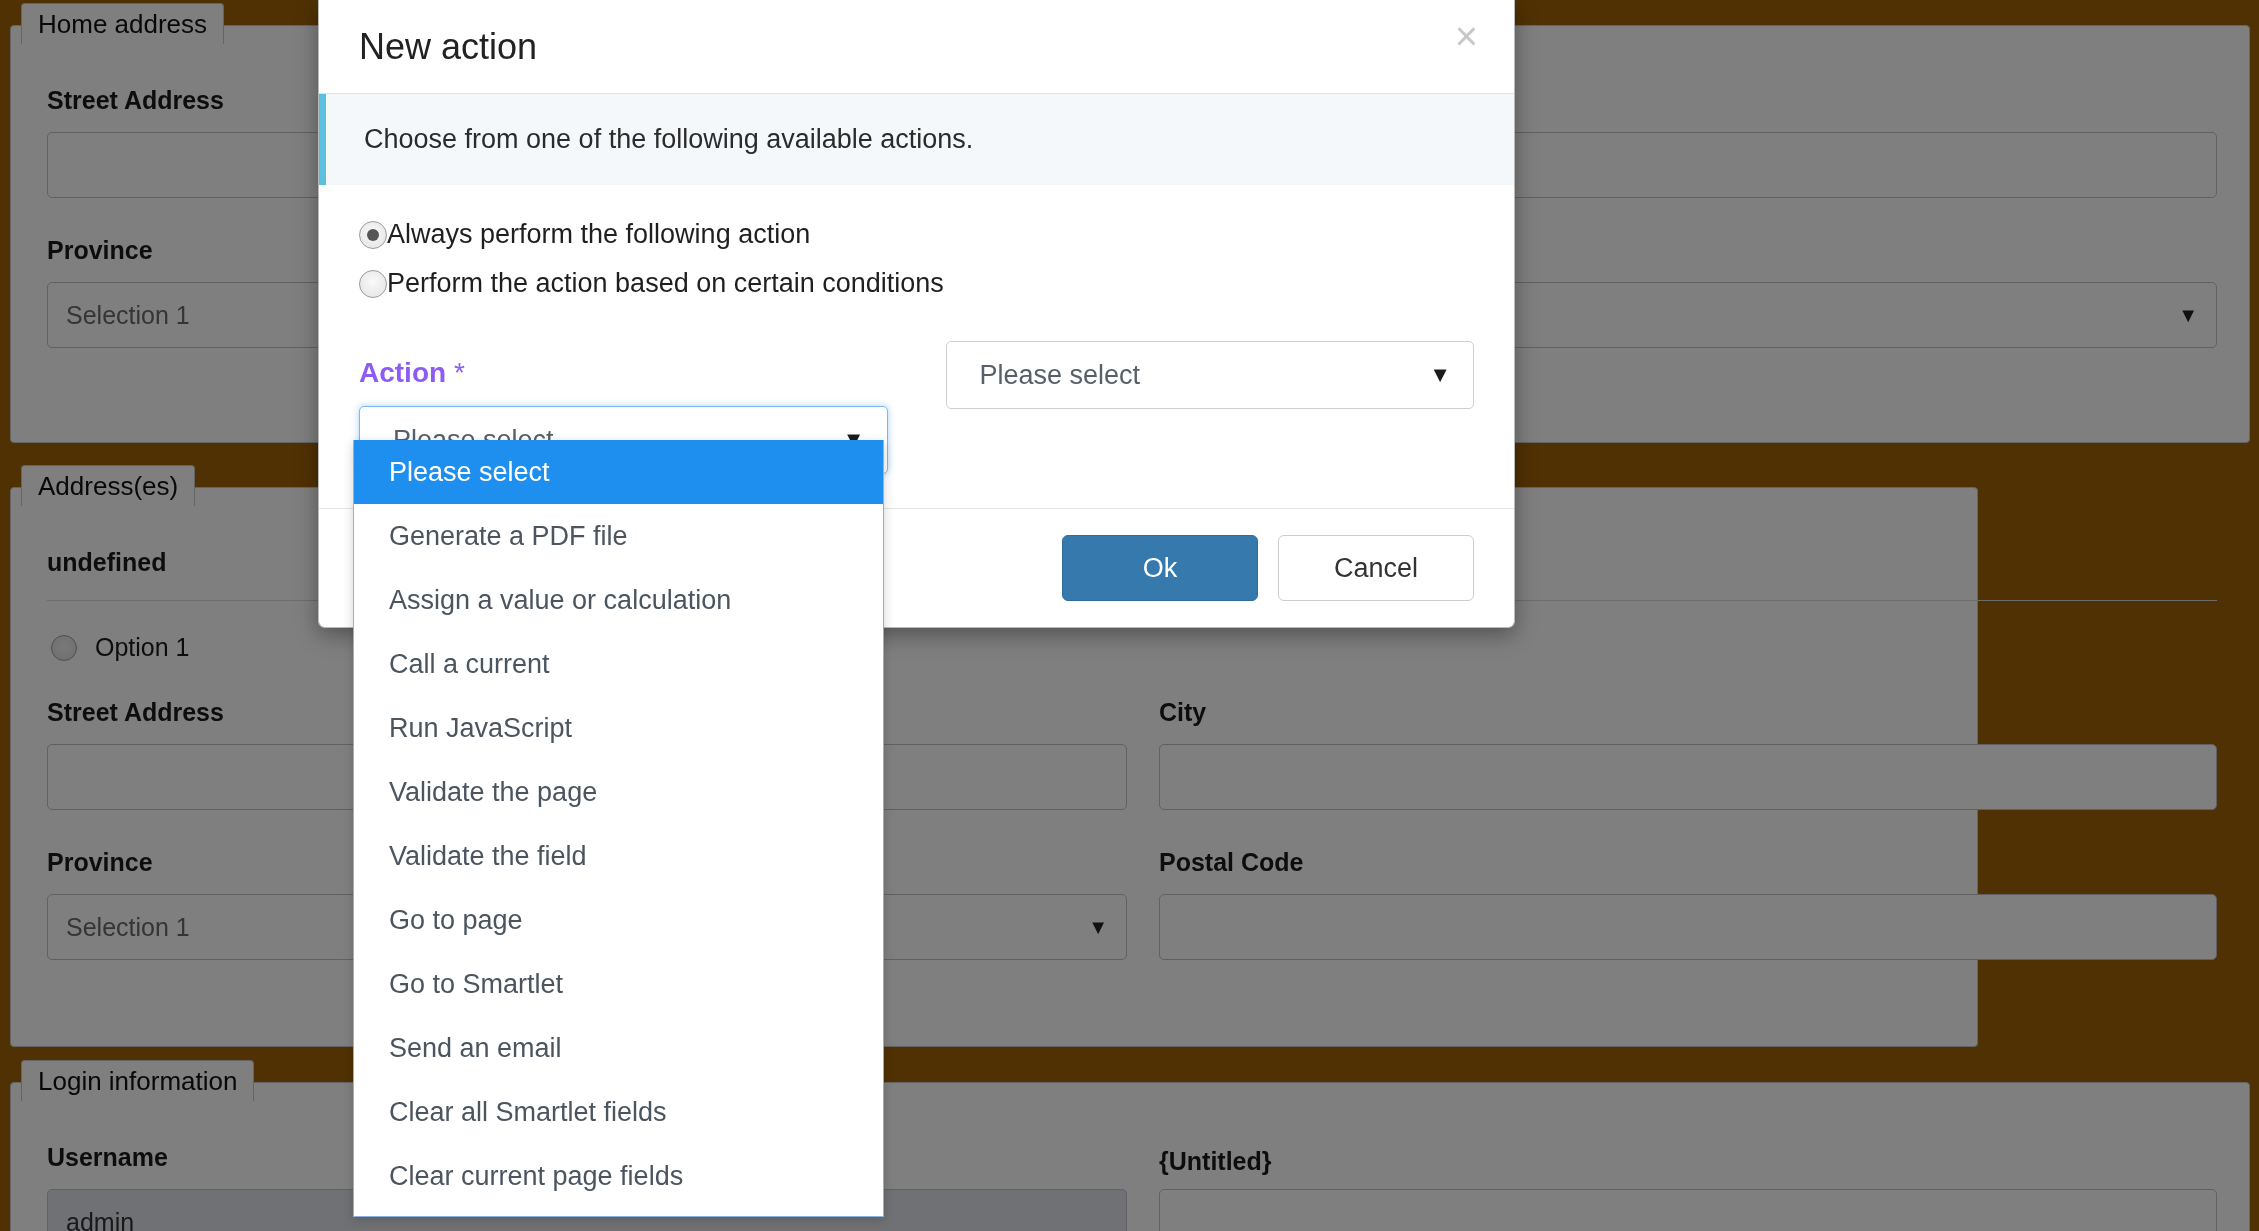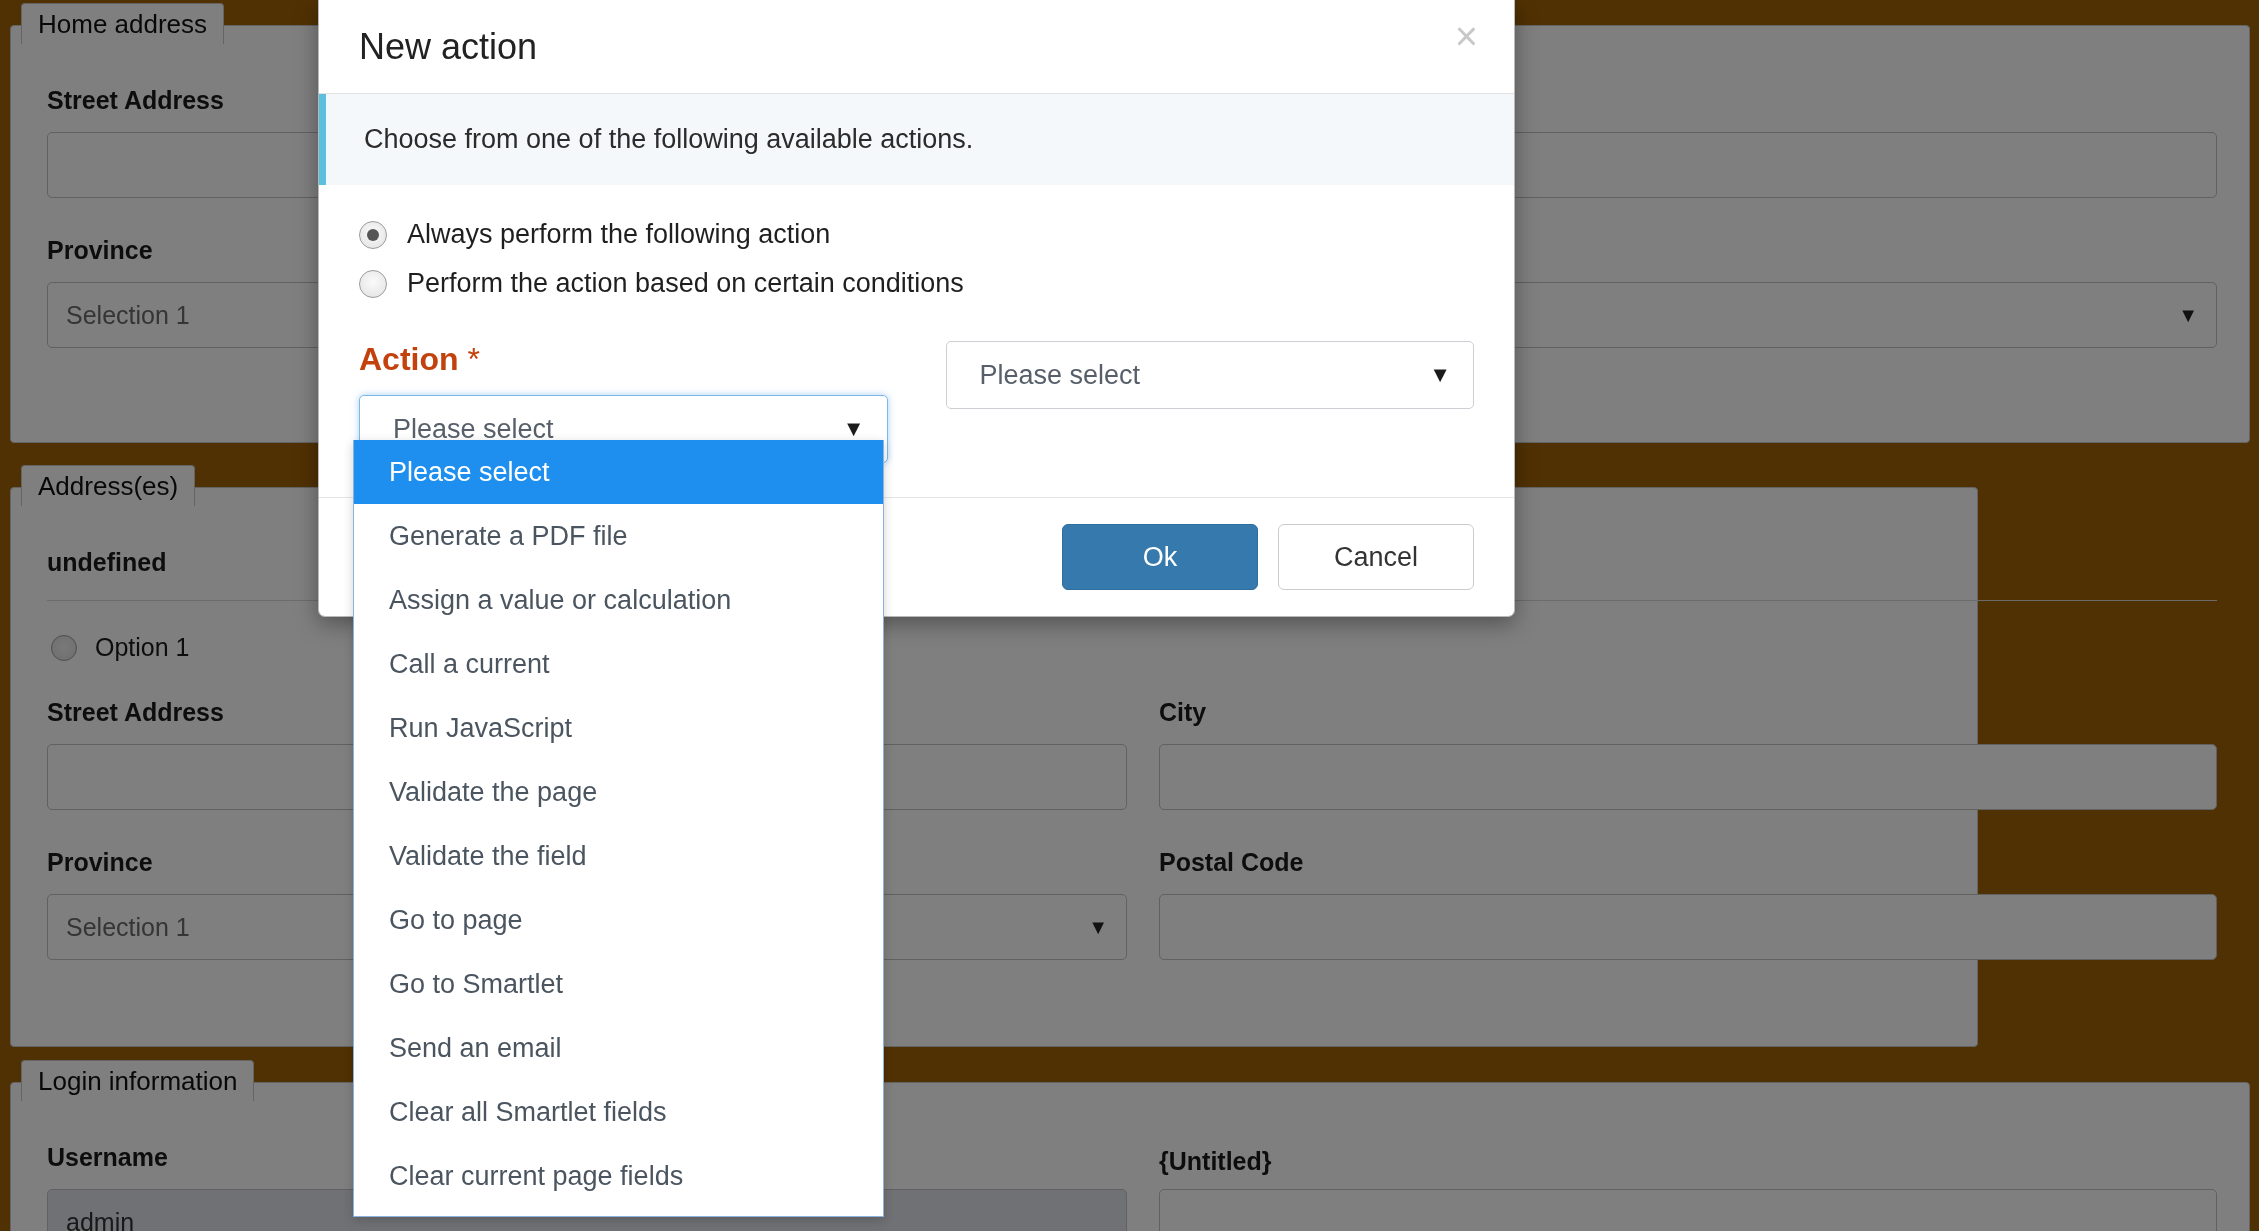--- a/index.html
+++ b/index.html
@@ -152,21 +152,20 @@
   }
 
   .modal-body {
     padding: 34px 40px 6px 40px;
     position: relative;
   }
 
   .radio-opt {
     display: flex;
     align-items: center;
-    gap: 20px;
     font-size: 27px;
     color: #1f1f1f;
     margin-bottom: 18px;
   }
   .radio-opt .dot {
     width: 28px; height: 28px;
     border-radius: 50%;
     border: 1px solid #9b9b9b;
     background: radial-gradient(circle at 50% 42%, #fafafa 0%, #e1e1e1 100%);
     display: inline-flex;
@@ -182,24 +181,25 @@
   }
 
   .field-row {
     display: flex;
     gap: 58px;
     margin-top: 42px;
   }
   .field-col { flex: 1; position: relative; }
 
   .field-label {
-    font-size: 32px;
+    font-size: 28px;
     font-weight: bold;
-    color: #c2410c;
+    color: #8b5cf6;
     margin-bottom: 17px;
+    margin-top: 16px;
   }
   .field-label .req { font-weight: normal; }
 
   .select-box {
     height: 68px;
     border: 1px solid #ccd0d4;
     border-radius: 5px;
     background: #ffffff;
     display: flex;
     align-items: center;

